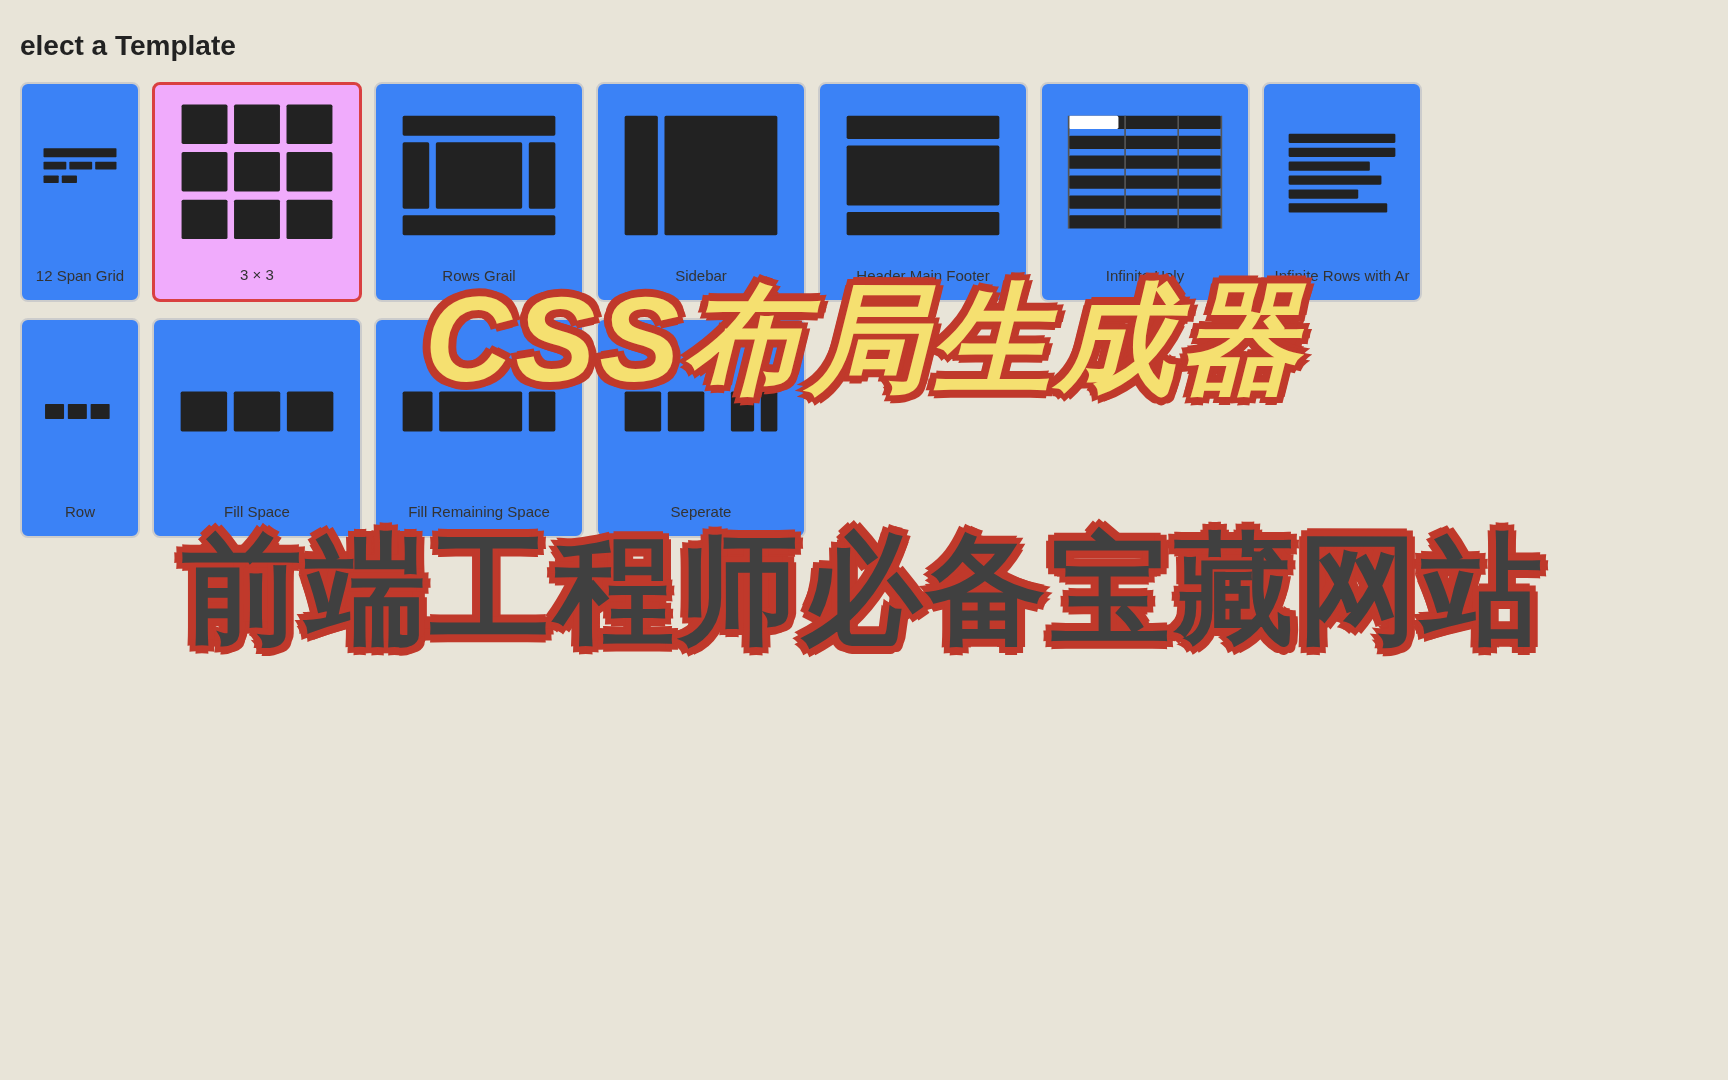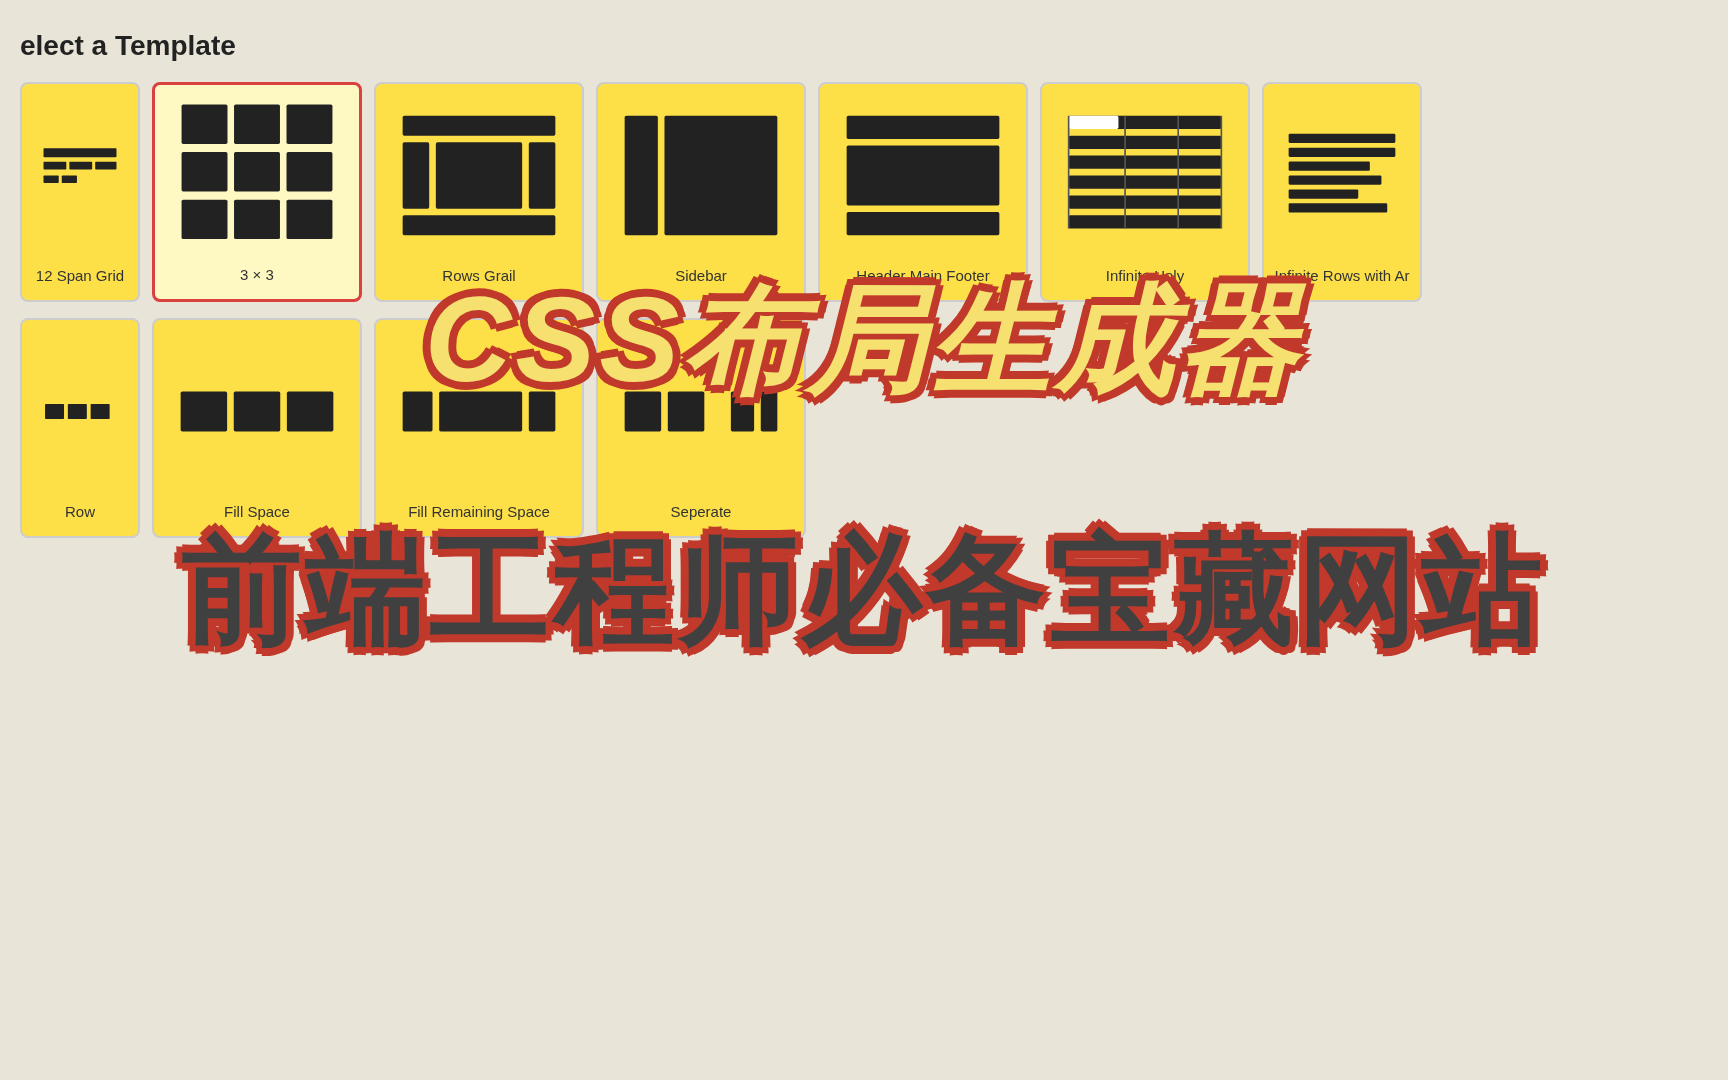--- a/index.html
+++ b/index.html
@@ -24,38 +24,38 @@
       padding: 0 20px;
     }
 
     .template-row {
       display: flex;
       gap: 12px;
       margin-bottom: 16px;
     }
 
     .template-card {
-      background: #fde047;
+      background: #3b82f6;
       border: 2px solid #ccc;
       border-radius: 8px;
       width: 210px;
       height: 220px;
       display: flex;
       flex-direction: column;
       align-items: center;
       justify-content: flex-end;
       padding-bottom: 16px;
       cursor: pointer;
       flex-shrink: 0;
       position: relative;
     }
 
     .template-card.selected {
       border: 3px solid #d94040;
-      background: #fef9c3;
+      background: #f0abfc;
     }
 
     .template-card .card-icon {
       flex: 1;
       display: flex;
       align-items: center;
       justify-content: center;
       width: 100%;
       padding: 20px;
     }

